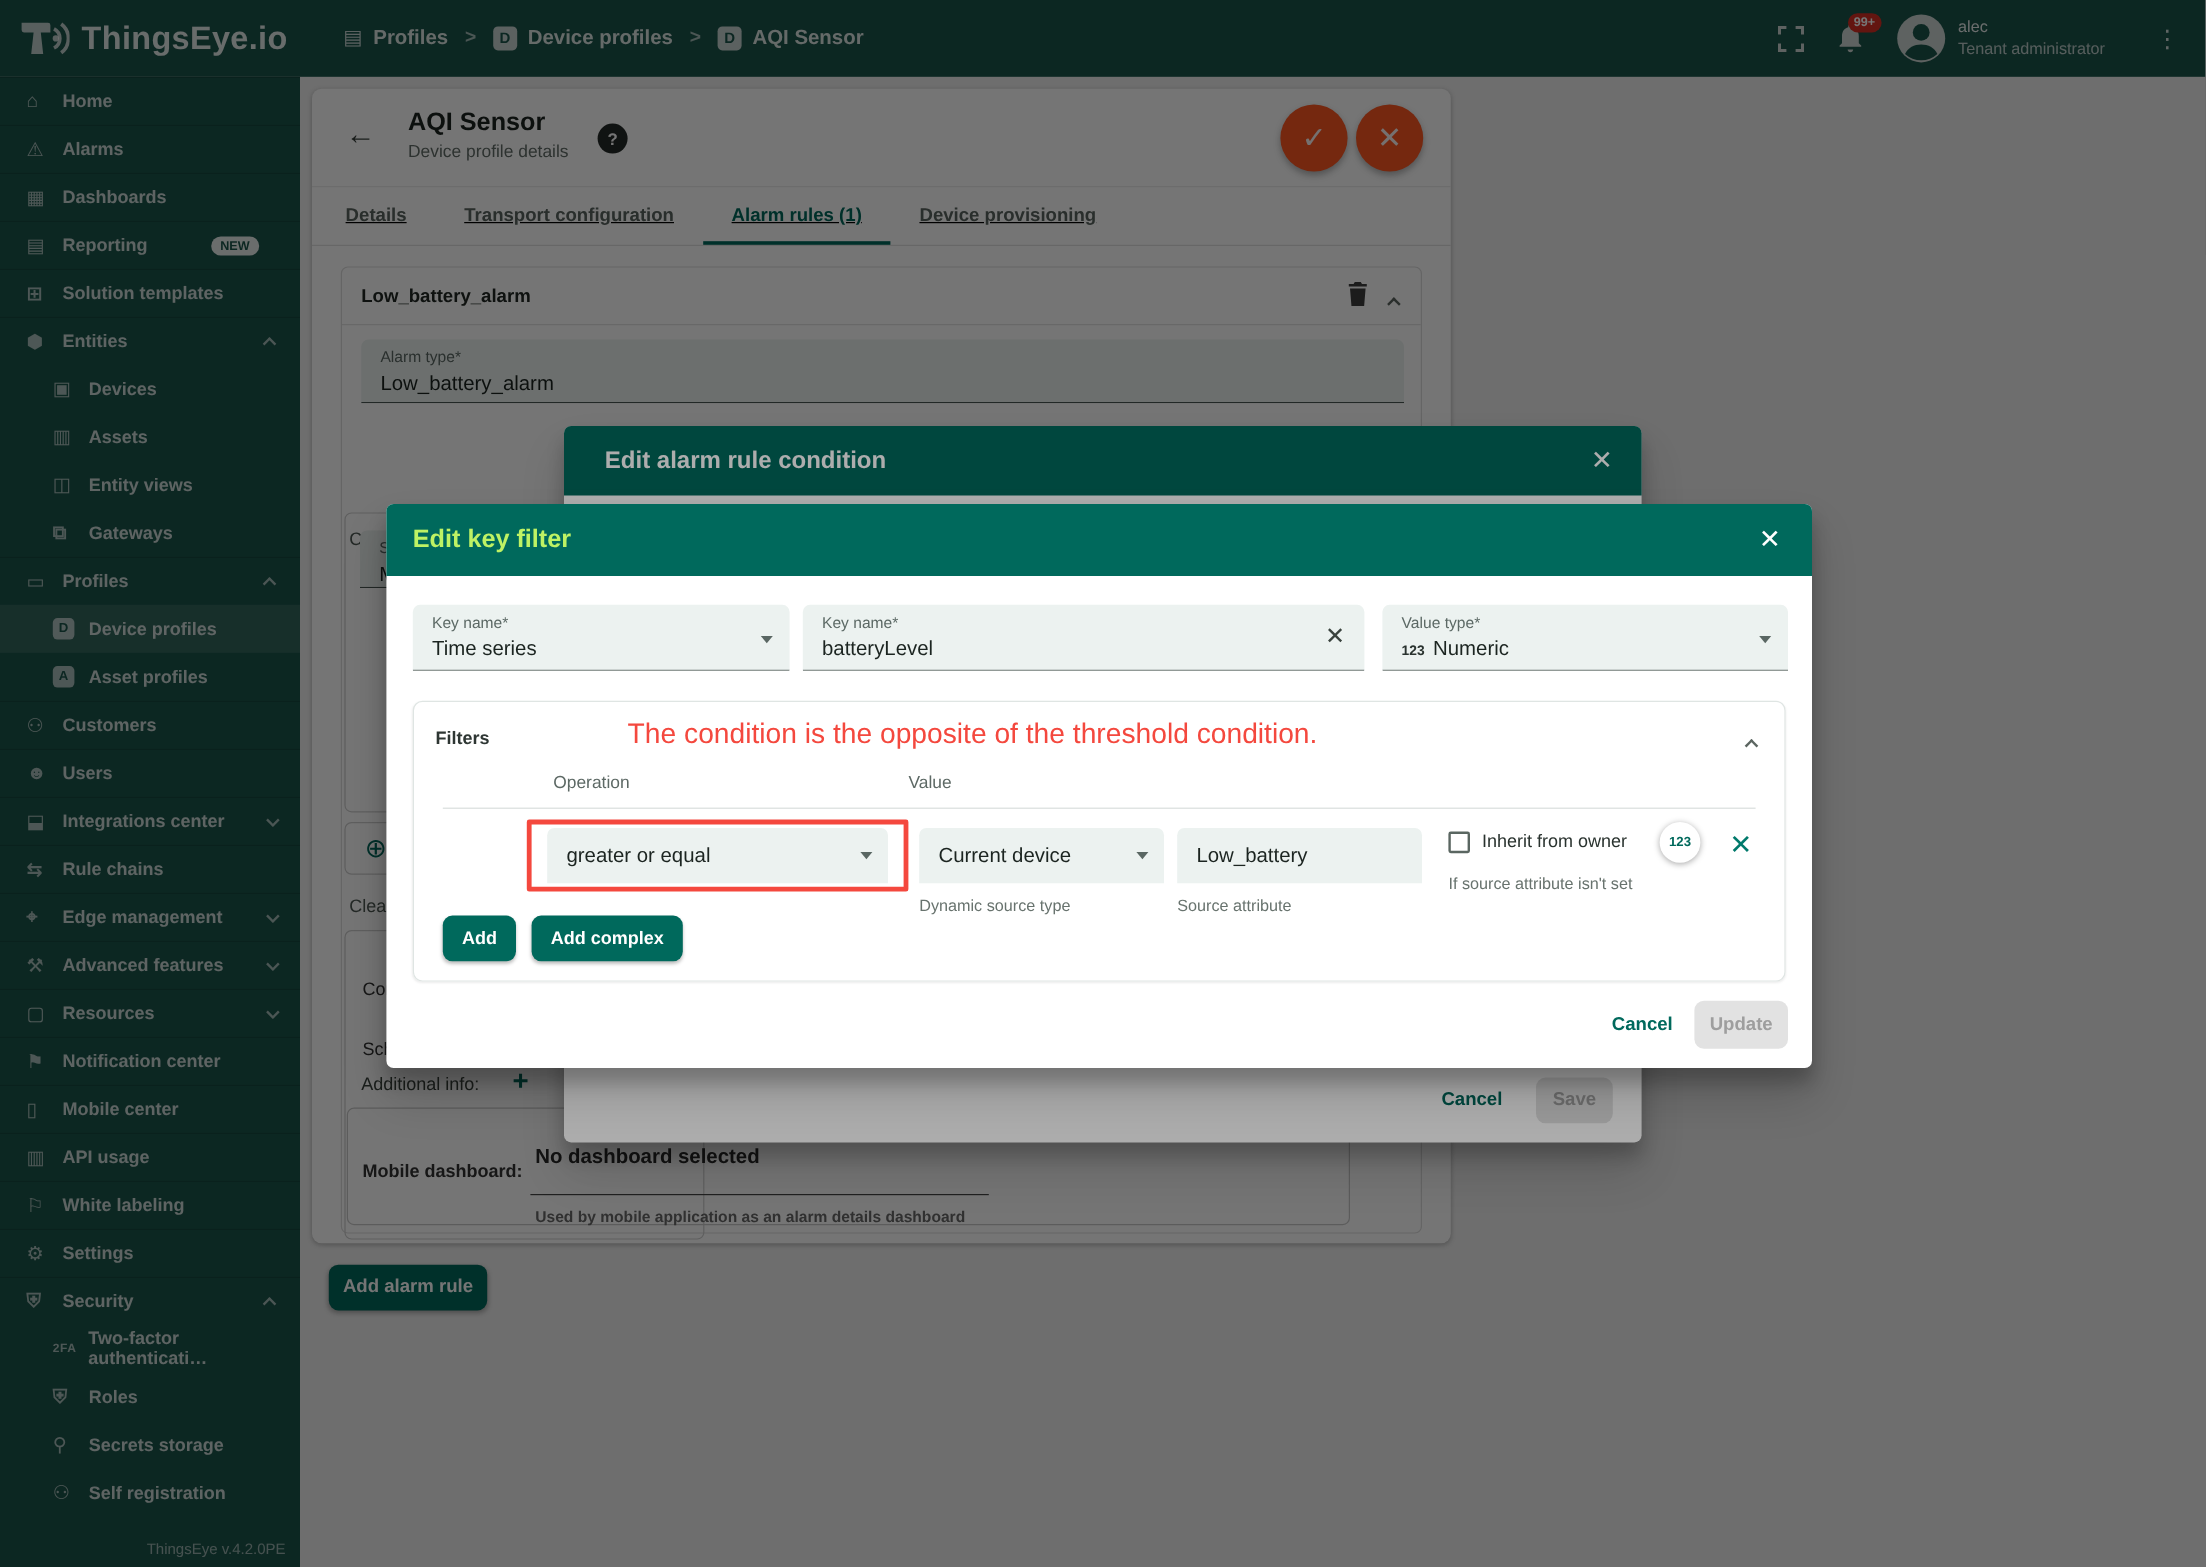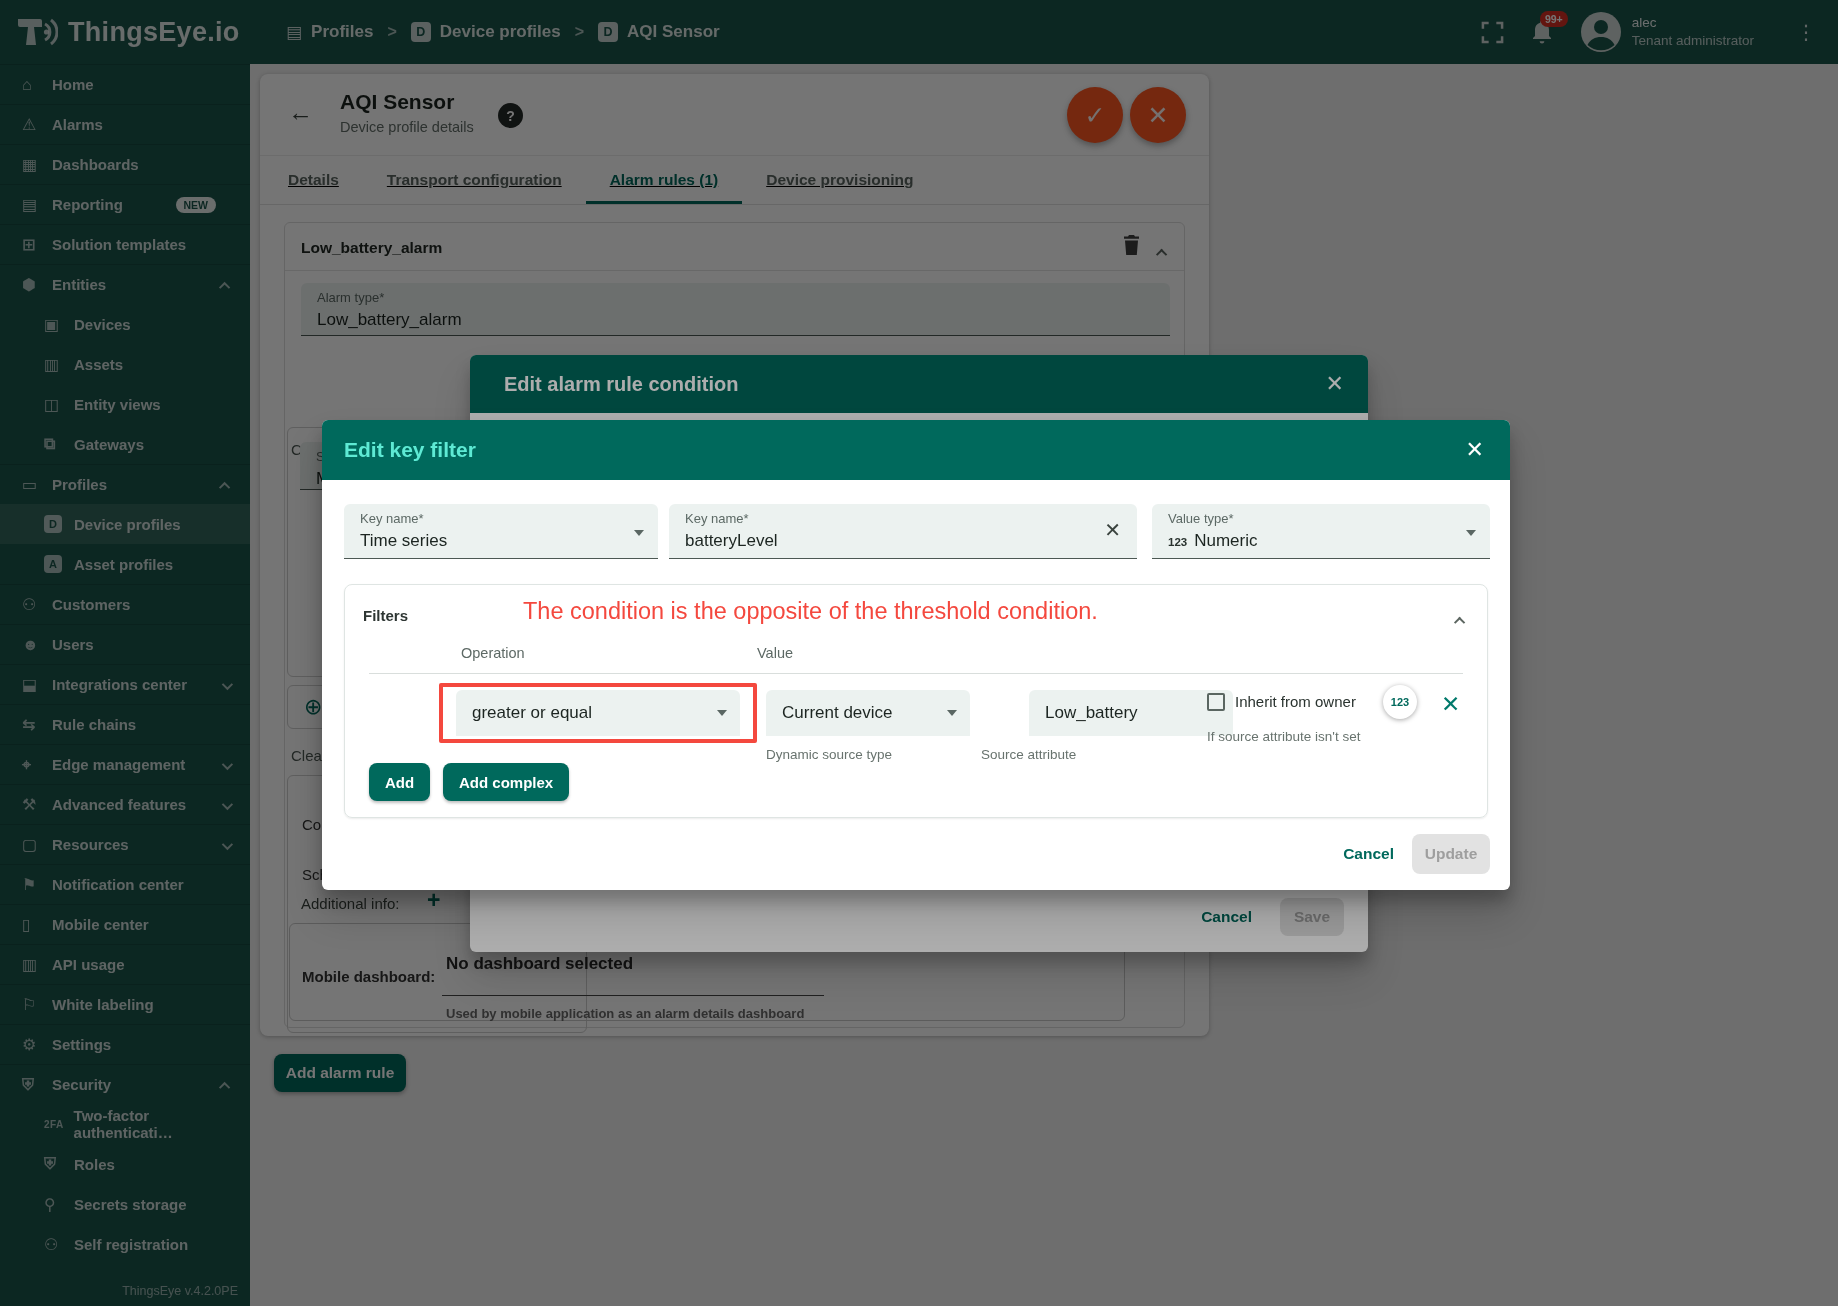--- a/index.html
+++ b/index.html
@@ -87,41 +87,41 @@
   .dlg-x { cursor:pointer; color:#fff; font-size:22px; }
   .back-dialog { position:absolute; left:470px; top:355px; width:898px; height:597px; background:#fff; border-radius:6px; box-shadow:0 11px 15px rgba(0,0,0,0.2), 0 24px 38px rgba(0,0,0,0.14); z-index:11; }
   .bdlg-header { height:58px; background:#00695c; border-radius:6px 6px 0 0; display:flex; align-items:center; padding:0 24px 0 34px; }
   .bdlg-title { color:#fff; font-size:20px; font-weight:600; flex:1; }
   .bdlg-footer { position:absolute; right:24px; bottom:16px; display:flex; align-items:center; gap:18px; }
   .txt-btn { color:#00695c; font-size:15.5px; font-weight:bold; cursor:pointer; padding:8px 10px; }
   .disabled-btn { background:#e2e2e2; color:#9e9e9e; border-radius:8px; font-size:15.5px; font-weight:600; display:flex; align-items:center; justify-content:center; cursor:pointer; }
 
   .front-dialog { position:absolute; left:322px; top:420px; width:1188px; height:470px; background:#fff; border-radius:6px; box-shadow:0 11px 15px rgba(0,0,0,0.22), 0 24px 38px rgba(0,0,0,0.16); z-index:13; }
   .fdlg-header { height:60px; background:#00695c; border-radius:6px 6px 0 0; display:flex; align-items:center; padding:0 26px 0 22px; }
-  .fdlg-title { color:#5eead4; font-size:21px; font-weight:bold; flex:1; }
+  .fdlg-title { color:#bef264; font-size:21px; font-weight:bold; flex:1; }
   .fd-field .arrow { position:absolute; right:14px; top:26px; width:0; height:0; border-left:5px solid transparent; border-right:5px solid transparent; border-top:6px solid #5a6763; }
   .fd-field .clear-x { position:absolute; right:16px; top:14px; font-size:20px; color:#3a433e; cursor:pointer; }
   .kt-field { left:22px; top:84px; width:314px; height:55px; }
   .kn-field { left:347px; top:84px; width:468px; height:55px; }
   .vt-field { left:830px; top:84px; width:338px; height:55px; }
   .vt-prefix { font-size:11.5px; font-weight:bold; color:#2a332f; margin-right:7px; }
   .filters-card { position:absolute; left:22px; top:164px; width:1144px; height:234px; border:1px solid #dfe5e3; border-radius:8px; box-shadow:0 1px 2px rgba(0,0,0,0.08); }
   .filters-label { position:absolute; left:18px; top:22px; font-size:15px; font-weight:bold; color:#2e3633; }
   .annotation { position:absolute; left:178px; top:13px; font-size:23.5px; color:#f4483e; white-space:nowrap; }
   .filters-chev { position:absolute; right:22px; top:26px; cursor:pointer; }
   .col-label { position:absolute; top:60px; font-size:14.5px; color:#5d6965; }
   .col-op { left:116px; } .col-val { left:412px; }
   .filters-divider { position:absolute; left:24px; right:24px; top:88px; border-bottom:1px solid #d9dedc; }
   .red-box { position:absolute; left:94px; top:98px; width:318px; height:60px; border:4px solid #f4483e; border-radius:2px; }
   .op-select { left:111px; top:105px; width:284px; height:46px; }
   .sel-value { position:absolute; left:16px; top:13px; font-size:17px; color:#1c2521; white-space:nowrap; }
   .sel { background:#ecf2f0; border-radius:6px 6px 0 0; position:absolute; cursor:pointer; }
   .sel .arrow { position:absolute; right:13px; top:20px; width:0; height:0; border-left:5px solid transparent; border-right:5px solid transparent; border-top:6px solid #5a6763; }
   .cd-select { left:421px; top:105px; width:204px; height:46px; }
-  .lb-field { left:636px; top:105px; width:204px; height:46px;margin-left:48px; }
+  .lb-field { left:636px; top:105px; width:204px; height:46px; }
   .row-hint { position:absolute; top:162px; font-size:13.5px; color:#68736e; white-space:nowrap;text-align:right; }
   .hint-cd { left:421px; } .hint-lb { left:636px; } 
   .checkbox { position:absolute; left:862px; top:108px; width:18px; height:18px; border:2px solid #5a6661; border-radius:2px; cursor:pointer; }
   .inherit-label { position:absolute; left:890px; top:108px; font-size:15px; color:#2a332f; white-space:nowrap; cursor:pointer; }
   .hint-inherit { position:absolute; left:862px; top:144px; font-size:13.5px; color:#68736e; white-space:nowrap; }
   .badge-123 { position:absolute; left:1038px; top:100px; width:34px; height:34px; border-radius:50%; background:#fff; box-shadow:0 1px 5px rgba(0,0,0,0.35); display:flex; align-items:center; justify-content:center; font-size:11px; font-weight:bold; color:#00695c; cursor:pointer; }
   .filter-x { position:absolute; left:1096px; top:106px; font-size:23px; color:#00796b; cursor:pointer; }
   .teal-btn { position:absolute; top:178px; height:38px; background:#00695c; color:#fff; border-radius:8px; font-size:15px; font-weight:600; display:flex; align-items:center; justify-content:center; padding:0 16px; box-shadow:0 2px 3px rgba(0,0,0,0.25); cursor:pointer; }
   .btn-add { left:24px; } .btn-add-complex { left:98px; }
   .fd-footer { position:absolute; left:0; right:0; top:398px; height:72px; display:flex; align-items:center; justify-content:flex-end; gap:8px; padding-right:20px; }

